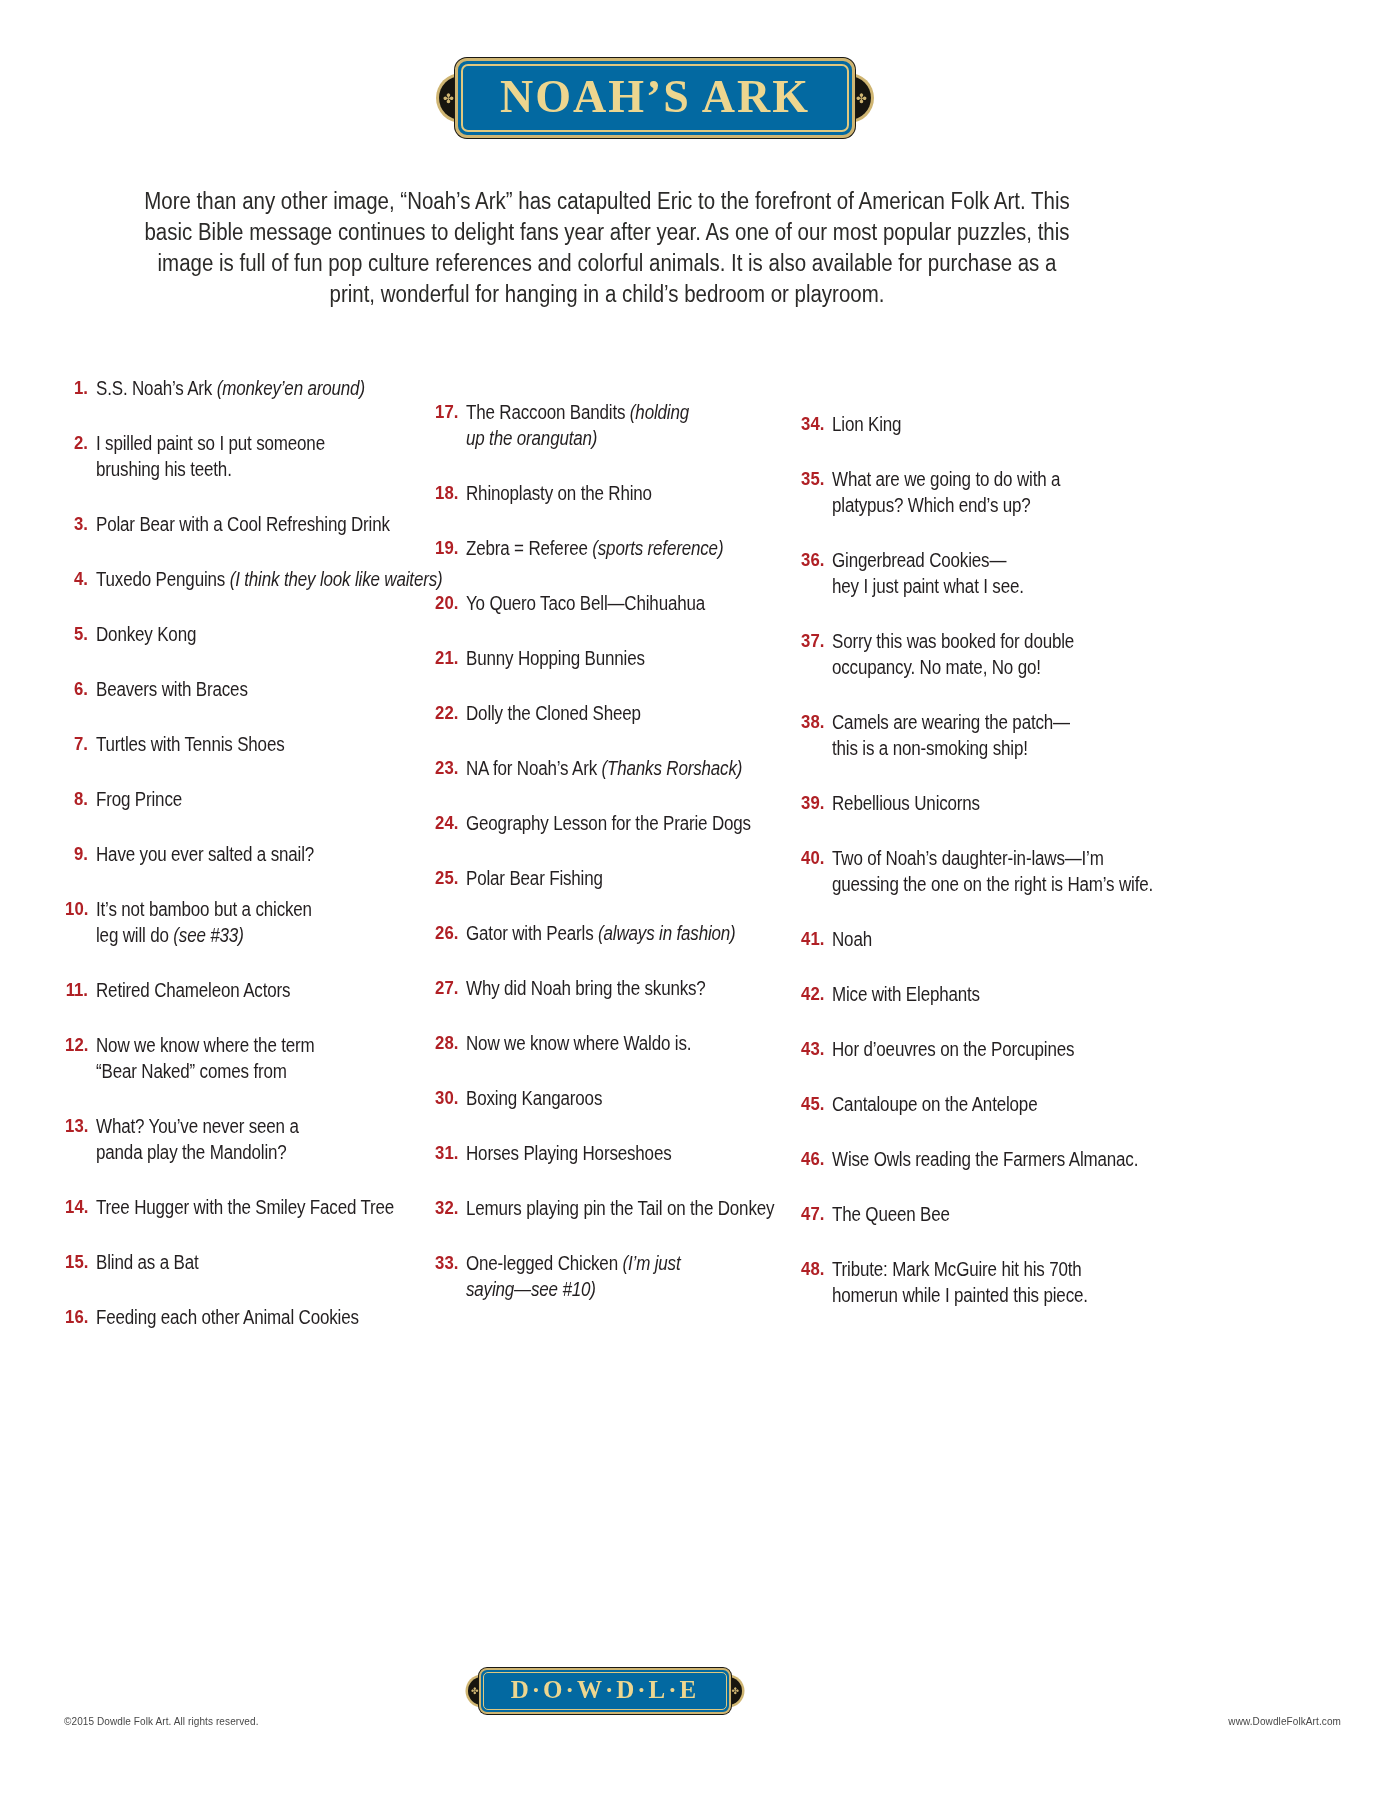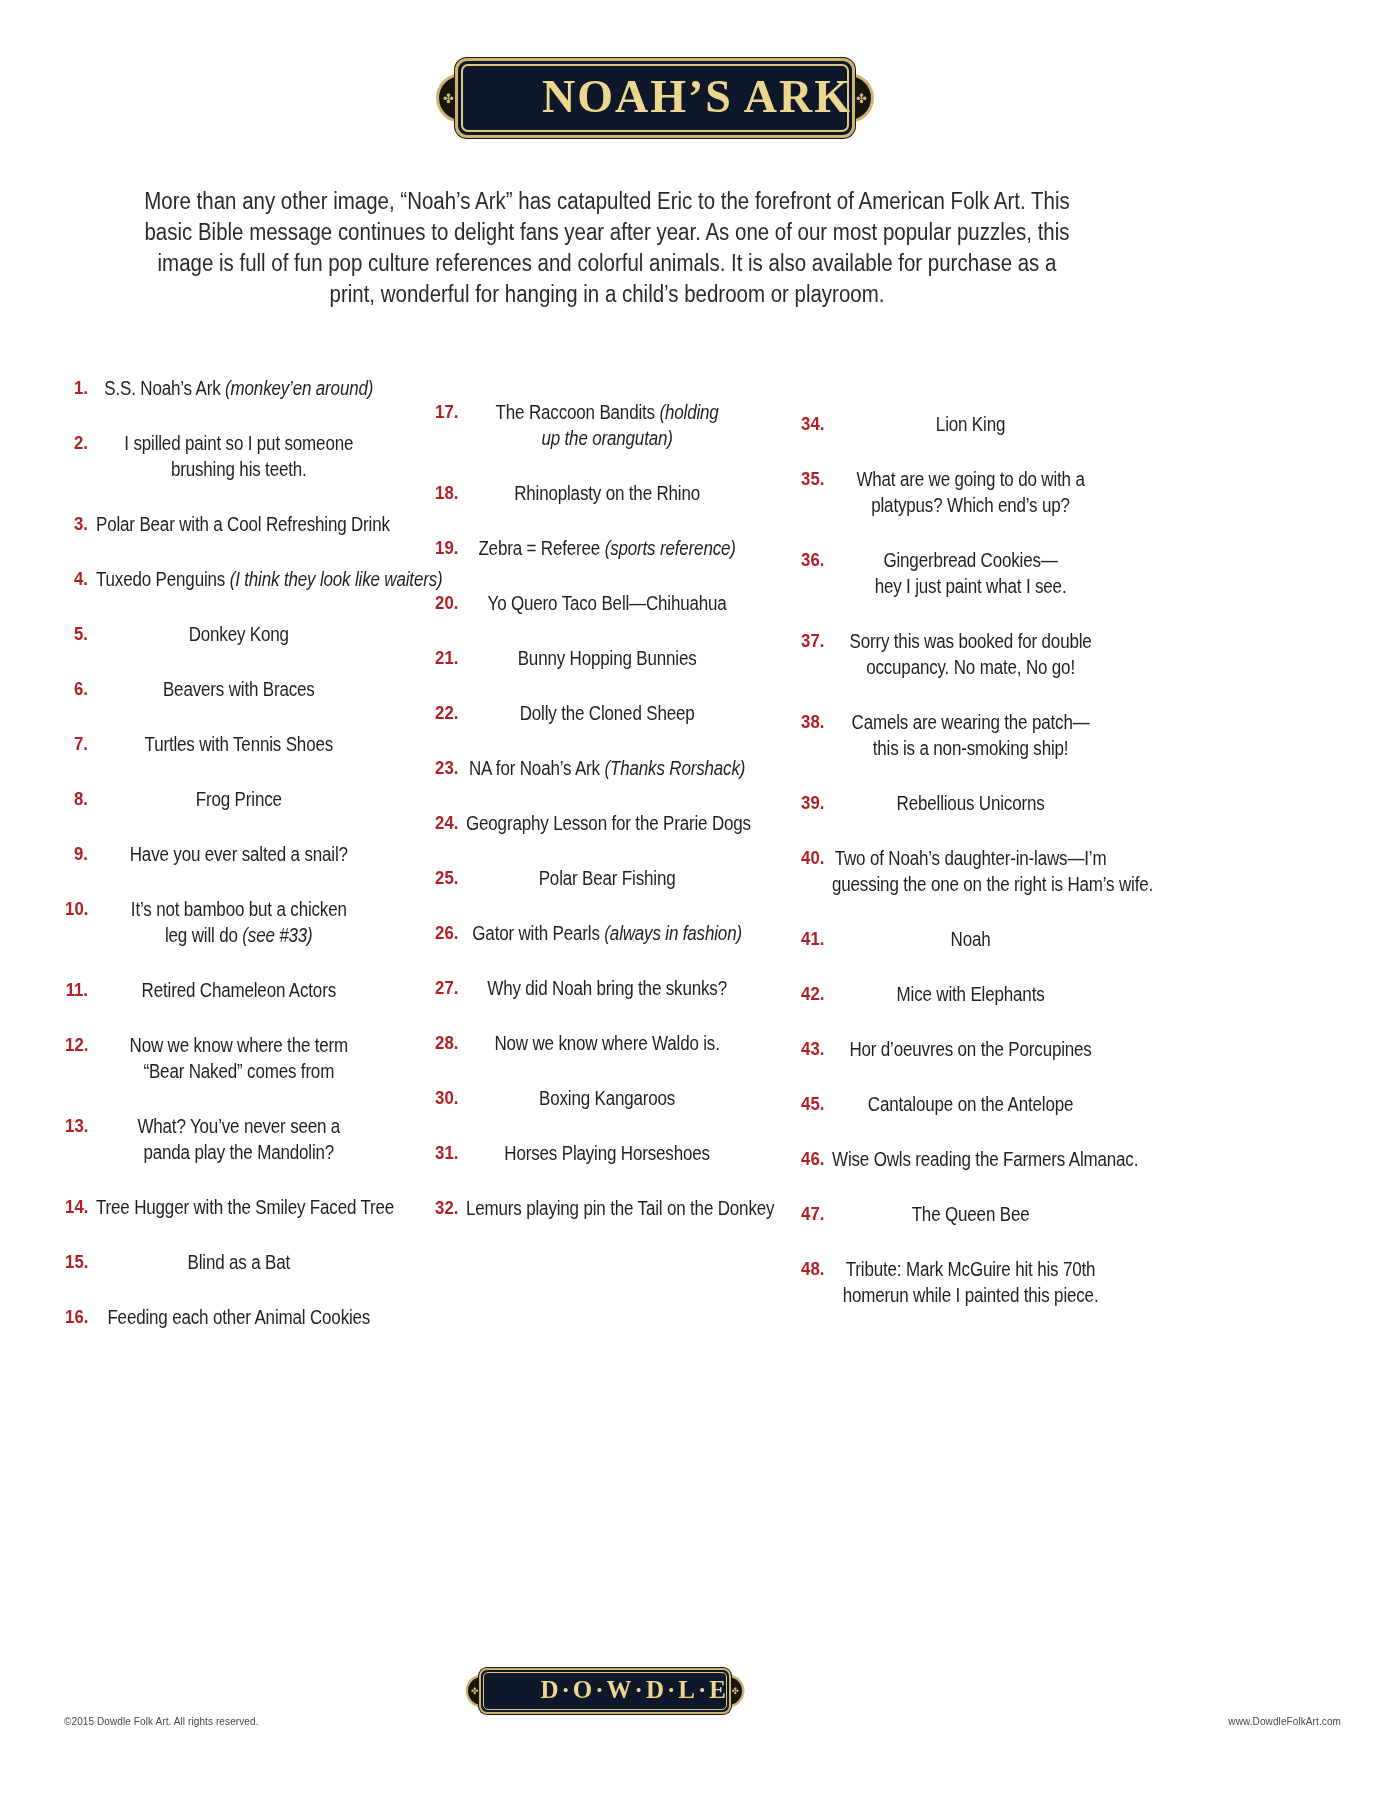--- a/index.html
+++ b/index.html
@@ -10,25 +10,25 @@
     height: 1800px;
     background: #ffffff;
     font-family: "Liberation Sans", sans-serif;
     overflow: hidden;
   }
 
   
   .badge-wrap { position: absolute; }
   .badge-plate {
     position: relative; z-index: 1; height: 100%;
-    background: #0f172a;
+    background: #0369a1;
     border: 3px solid #cfb572;
     border-radius: 12px;
     box-shadow: 0 0 0 1px #1a1812;
-    display: flex; align-items: center; justify-content: flex-end;
+    display: flex; align-items: center; justify-content: center;
   }
   .badge-plate::after {
     content: ""; position: absolute; inset: 3px;
     border: 2px solid #e0c87f; border-radius: 7px; pointer-events: none;
   }
   .bump {
     position: absolute; z-index: 0; top: 50%;
     background: #17150f; border-radius: 50%;
     box-shadow: 0 0 0 3px #cfb572;
   }
@@ -79,21 +79,21 @@
   .col[data-column="1"] { width: 366px; margin-top: 24px; }
   .col[data-column="2"] { width: 360px; margin-top: 36px; }
   .item { display: flex; align-items: flex-start; }
   .item + .item { margin-top: 29px; }
   .num {
     flex: none; width: 26px; margin-right: 8px;
     text-align: right; font-weight: bold;
     font-size: 19px; line-height: 26px; color: #b02025;
     transform: scaleX(0.88); transform-origin: 100% 50%;
   }
-  .body { flex: 1 1 auto; min-width: 0; text-align: center; }
+  .body { flex: 1 1 auto; min-width: 0; }
   .line {
     font-size: 20px; line-height: 26px; color: #231f20;
     letter-spacing: -0.2px; white-space: nowrap;
     transform: scaleX(0.85); transform-origin: 0 50%;
   }
   .it { font-style: italic; }
 
   
   .copyright {
     position: absolute; left: 64px; top: 1716px;
@@ -309,20 +309,27 @@
           <div class="body">
             <div class="line"><span>Horses Playing Horseshoes</span></div>
           </div>
         </div>
         <div class="item">
           <div class="num">32.</div>
           <div class="body">
             <div class="line"><span>Lemurs playing pin the Tail on the Donkey</span></div>
           </div>
         </div>
+        <div class="item">
+          <div class="num">33.</div>
+          <div class="body">
+            <div class="line"><span>One-legged Chicken </span><span class="it">(I’m just</span></div>
+            <div class="line"><span class="it">saying—see #10)</span></div>
+          </div>
+        </div>
       </div>
     <div class="col" data-column="2">
         <div class="item">
           <div class="num">34.</div>
           <div class="body">
             <div class="line"><span>Lion King</span></div>
           </div>
         </div>
         <div class="item">
           <div class="num">35.</div>

